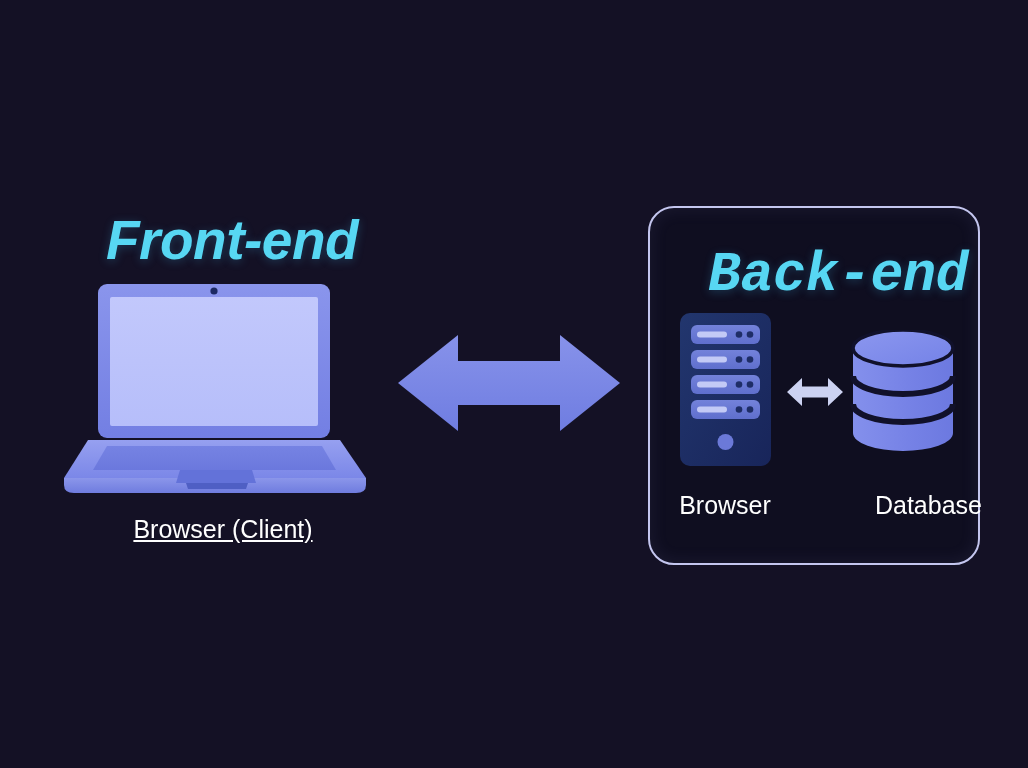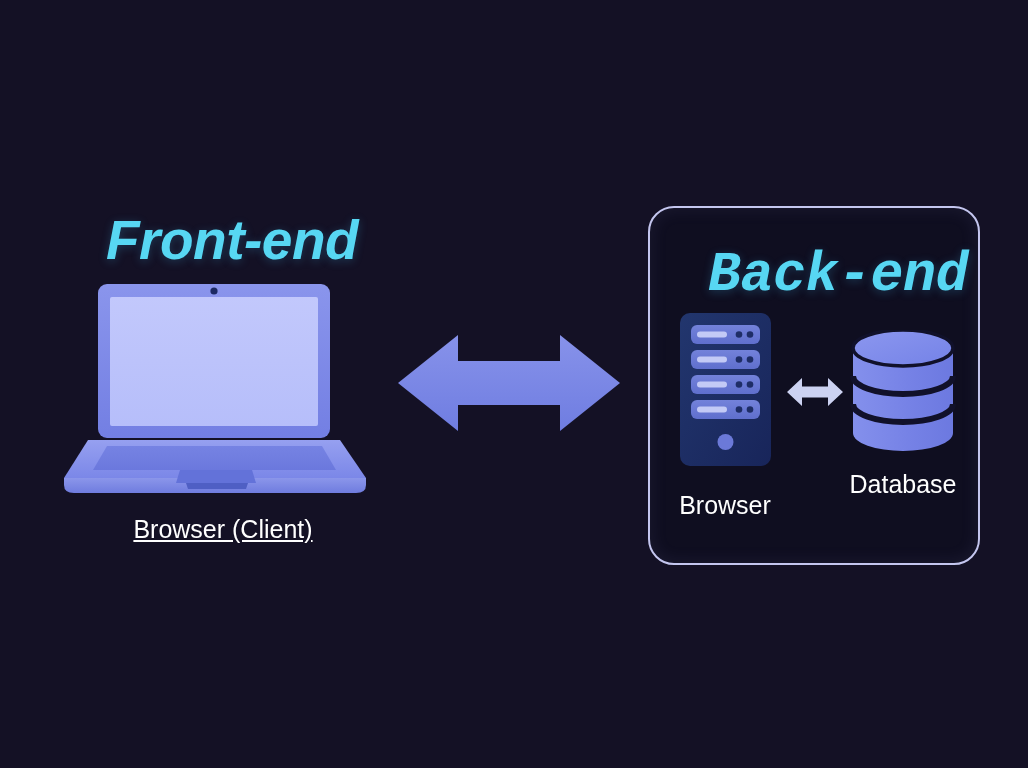--- a/index.html
+++ b/index.html
@@ -61,22 +61,23 @@
     width: 432px;
     text-decoration: underline;
   }
   #server-caption {
     left: 646px;
     top: 491px;
     width: 158px;
   }
   #database-caption {
     left: 824px;
-    top: 470px;
+    top: 491px;
     width: 158px;
+    text-align: right;
   }
 
   
   #backend-panel {
     position: absolute;
     left: 648px;
     top: 206px;
     width: 332px;
     height: 359px;
     border: 2.5px solid #c4c6ef;

